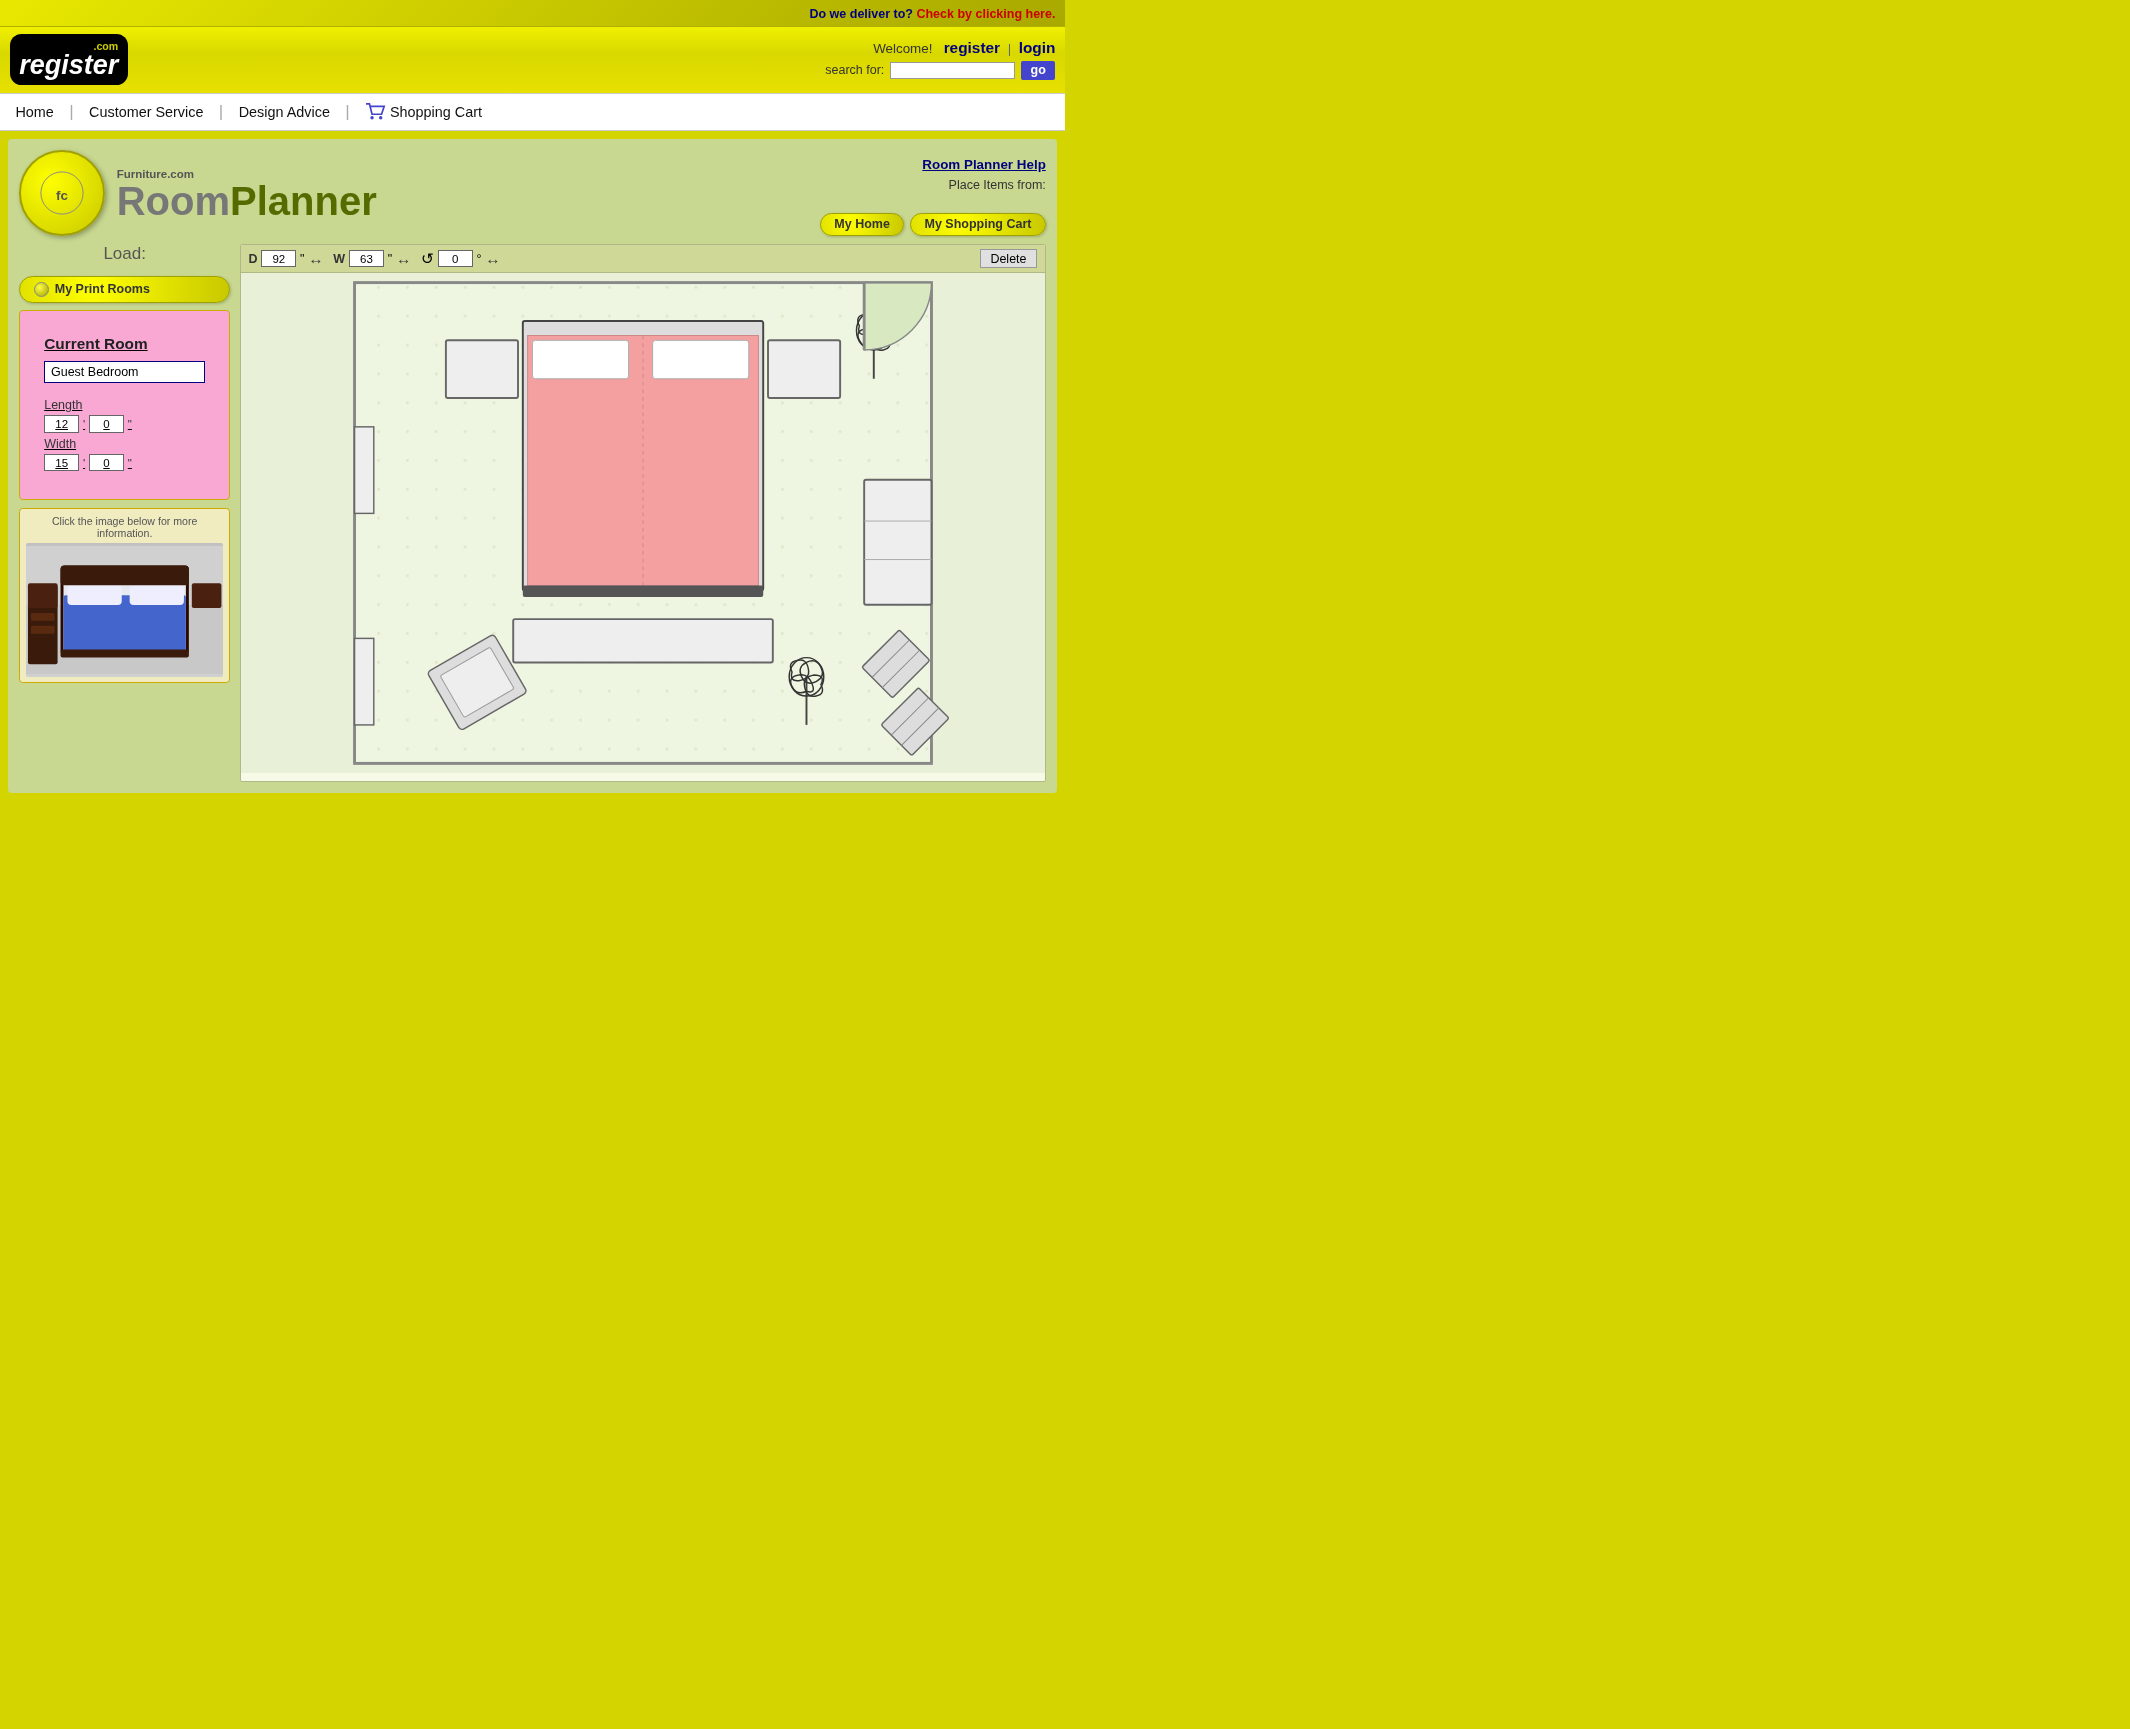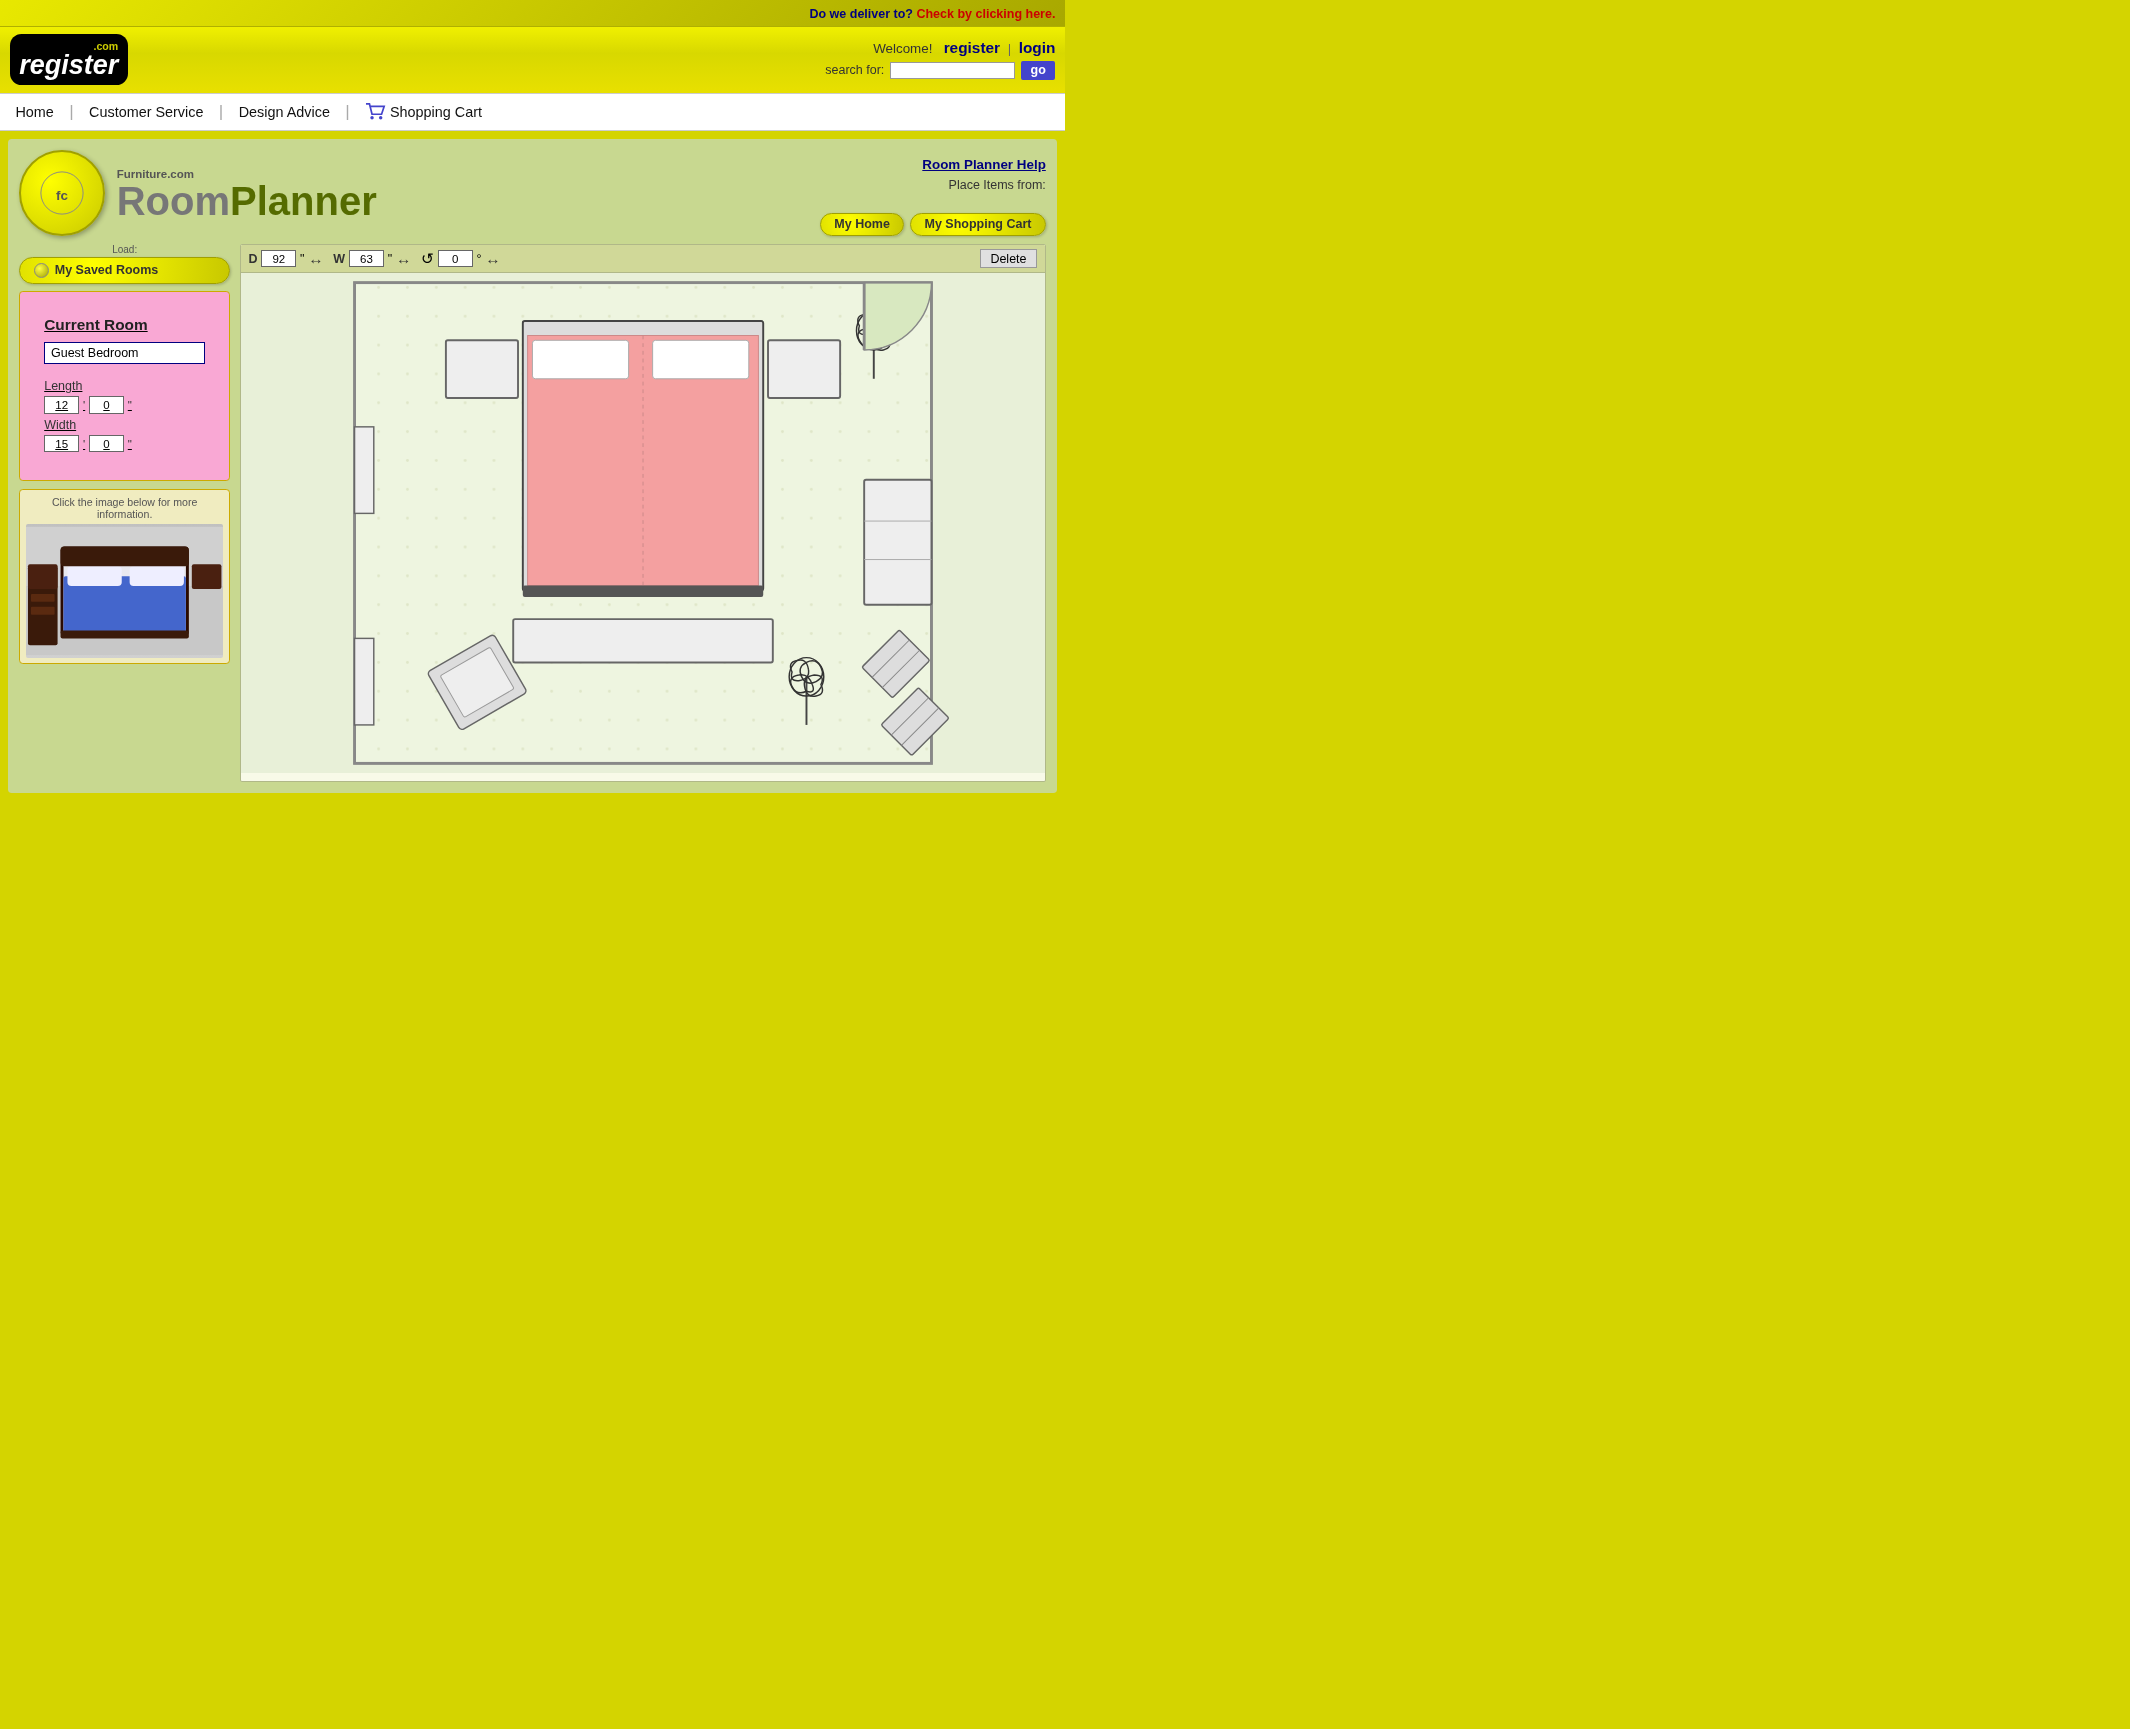--- a/index.html
+++ b/index.html
@@ -216,23 +216,23 @@
       flex-shrink: 0;
       display: flex;
       flex-direction: column;
       gap: 7.7px;
     }
 
     .load-section {
       text-align: center;
     }
     .load-label {
-      font-size: 10px;
+      font-size: 17px;
       color: #555;
-      margin-bottom: 2px;
+      margin-bottom: 12px;
     }
     .saved-rooms-btn {
       background: radial-gradient(circle at 35% 35%, #ffff00, #c8c800);
       border: 1.9px solid #a0a000;
       border-radius: 19px;
       padding: 4.8px 13.4px;
       font-size: 12.5px;
       font-weight: bold;
       color: #333;
       cursor: pointer;
@@ -475,21 +475,21 @@
   </div>
 
   <div class="content-row">
 
     <div class="left-panel">
 
       <div class="load-section">
         <div class="load-label">Load:</div>
         <button class="saved-rooms-btn">
           <div class="btn-circle-icon"></div>
-          <span>My Saved Rooms</span>
+          <span>My Print Rooms</span>
         </button>
       </div>
 
       <div class="current-room-box">
         <div class="current-room-title">Current Room</div>
         <input type="text" class="room-name-input" value="Guest Bedroom" style="">
 
 
         
         <div class="room-dimensions">

